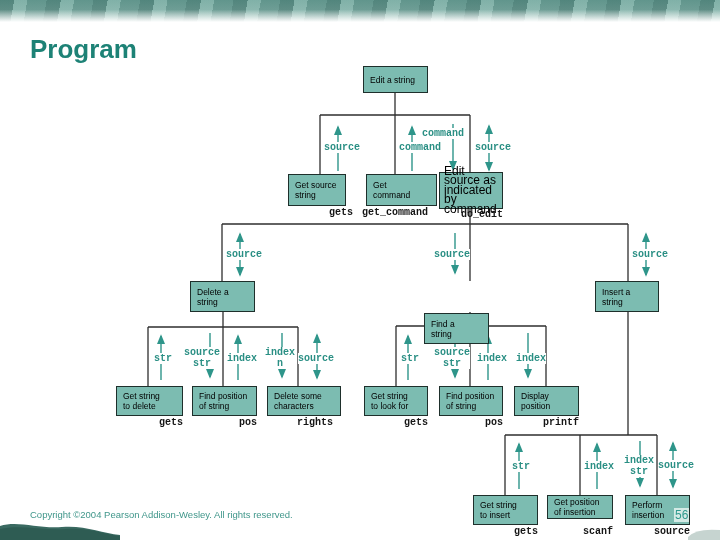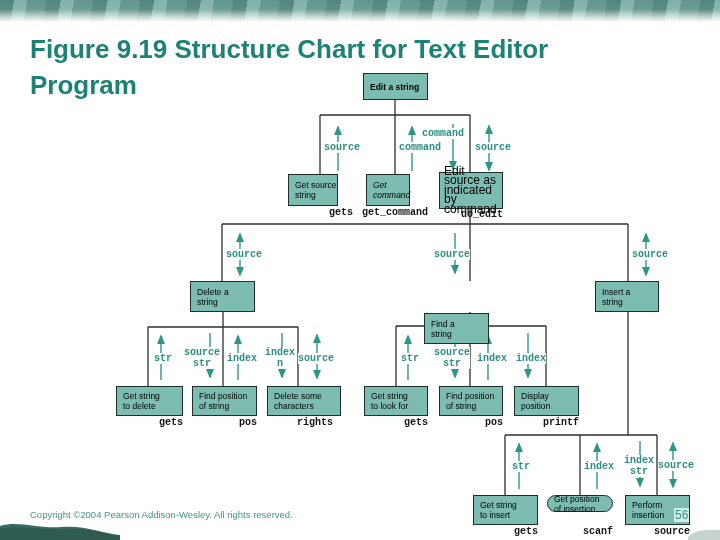--- a/index.html
+++ b/index.html
@@ -42,21 +42,20 @@
     font-size:12px;color:#2f9a8e;background:#d4eae5;padding:0 1px;}
 
   .swoosh{position:absolute;z-index:6;}
 </style>
 </head>
 <body>
 
 <div class="band"></div>
 
 <div class="title">
-  <span>Figure 9.19  Structure Chart for Text Editor</span>
   <span>Program</span>
 </div>
 
 <svg class="wires" width="720" height="540">
   <defs>
     <marker id="ah" viewBox="0 0 6 5" refX="5" refY="2.5" markerWidth="7" markerHeight="6" orient="auto-start-reverse">
       <path d="M0,0 L6,2.5 L0,5 Z" fill="#2e958a"></path>
     </marker>
   </defs>
 
@@ -138,24 +137,24 @@
 str</div>
 <div class="flow" style="left:477px;top:353px;width:30px;">index</div>
 <div class="flow" style="left:516px;top:353px;width:30px;">index</div>
 
 <div class="flow" style="left:512px;top:461px;width:18px;">str</div>
 <div class="flow" style="left:584px;top:461px;width:30px;">index</div>
 <div class="flow" style="left:624px;top:455px;width:30px;">index
 str</div>
 <div class="flow" style="left:658px;top:460px;width:36px;">source</div>
 
-<div class="node" style="left:363px;top:73px;width:65px;height:27px;font-weight:bold;">Edit a string</div>
-<div class="node" style="left:288px;top:174px;width:50px;height:32px;">Get source
-string</div>
-<div class="node" style="left:366px;top:174px;width:44px;height:32px;font-style:italic;">Get
+<div class="node" style="left:363px;top:66px;width:65px;height:27px;">Edit a string</div>
+<div class="node" style="left:288px;top:174px;width:58px;height:32px;">Get source
+string</div>
+<div class="node" style="left:366px;top:174px;width:71px;height:32px;">Get
 command</div>
 <div class="node tight" style="left:439px;top:172px;width:64px;height:37px;">Edit source as
 indicated by
 command</div>
 <div class="node" style="left:190px;top:281px;width:65px;height:31px;">Delete a
 string</div>
 <div class="node" style="left:424px;top:281px;width:65px;height:31px;margin-top:32px;">Find a
 string</div>
 <div class="node" style="left:595px;top:281px;width:64px;height:31px;">Insert a
 string</div>
@@ -166,21 +165,21 @@
 <div class="node" style="left:267px;top:386px;width:74px;height:30px;">Delete some
 characters</div>
 <div class="node" style="left:364px;top:386px;width:64px;height:30px;">Get string
 to look for</div>
 <div class="node" style="left:439px;top:386px;width:64px;height:30px;">Find position
 of string</div>
 <div class="node" style="left:514px;top:386px;width:65px;height:30px;">Display
 position</div>
 <div class="node" style="left:473px;top:495px;width:65px;height:30px;">Get string
 to insert</div>
-<div class="node" style="left:547px;top:495px;width:66px;height:17px;border-radius:11px;">Get position
+<div class="node" style="left:547px;top:495px;width:66px;height:24px;">Get position
 of insertion</div>
 <div class="node" style="left:625px;top:495px;width:65px;height:30px;">Perform
 insertion</div>
 
 <div class="func" style="left:293px;top:207px;width:60px;">gets</div>
 <div class="func" style="left:362px;top:207px;width:64px;">get_command</div>
 <div class="func" style="left:443px;top:209px;width:60px;">do_edit</div>
 <div class="func" style="left:123px;top:417px;width:60px;">gets</div>
 <div class="func" style="left:197px;top:417px;width:60px;">pos</div>
 <div class="func" style="left:273px;top:417px;width:60px;">rights</div>

